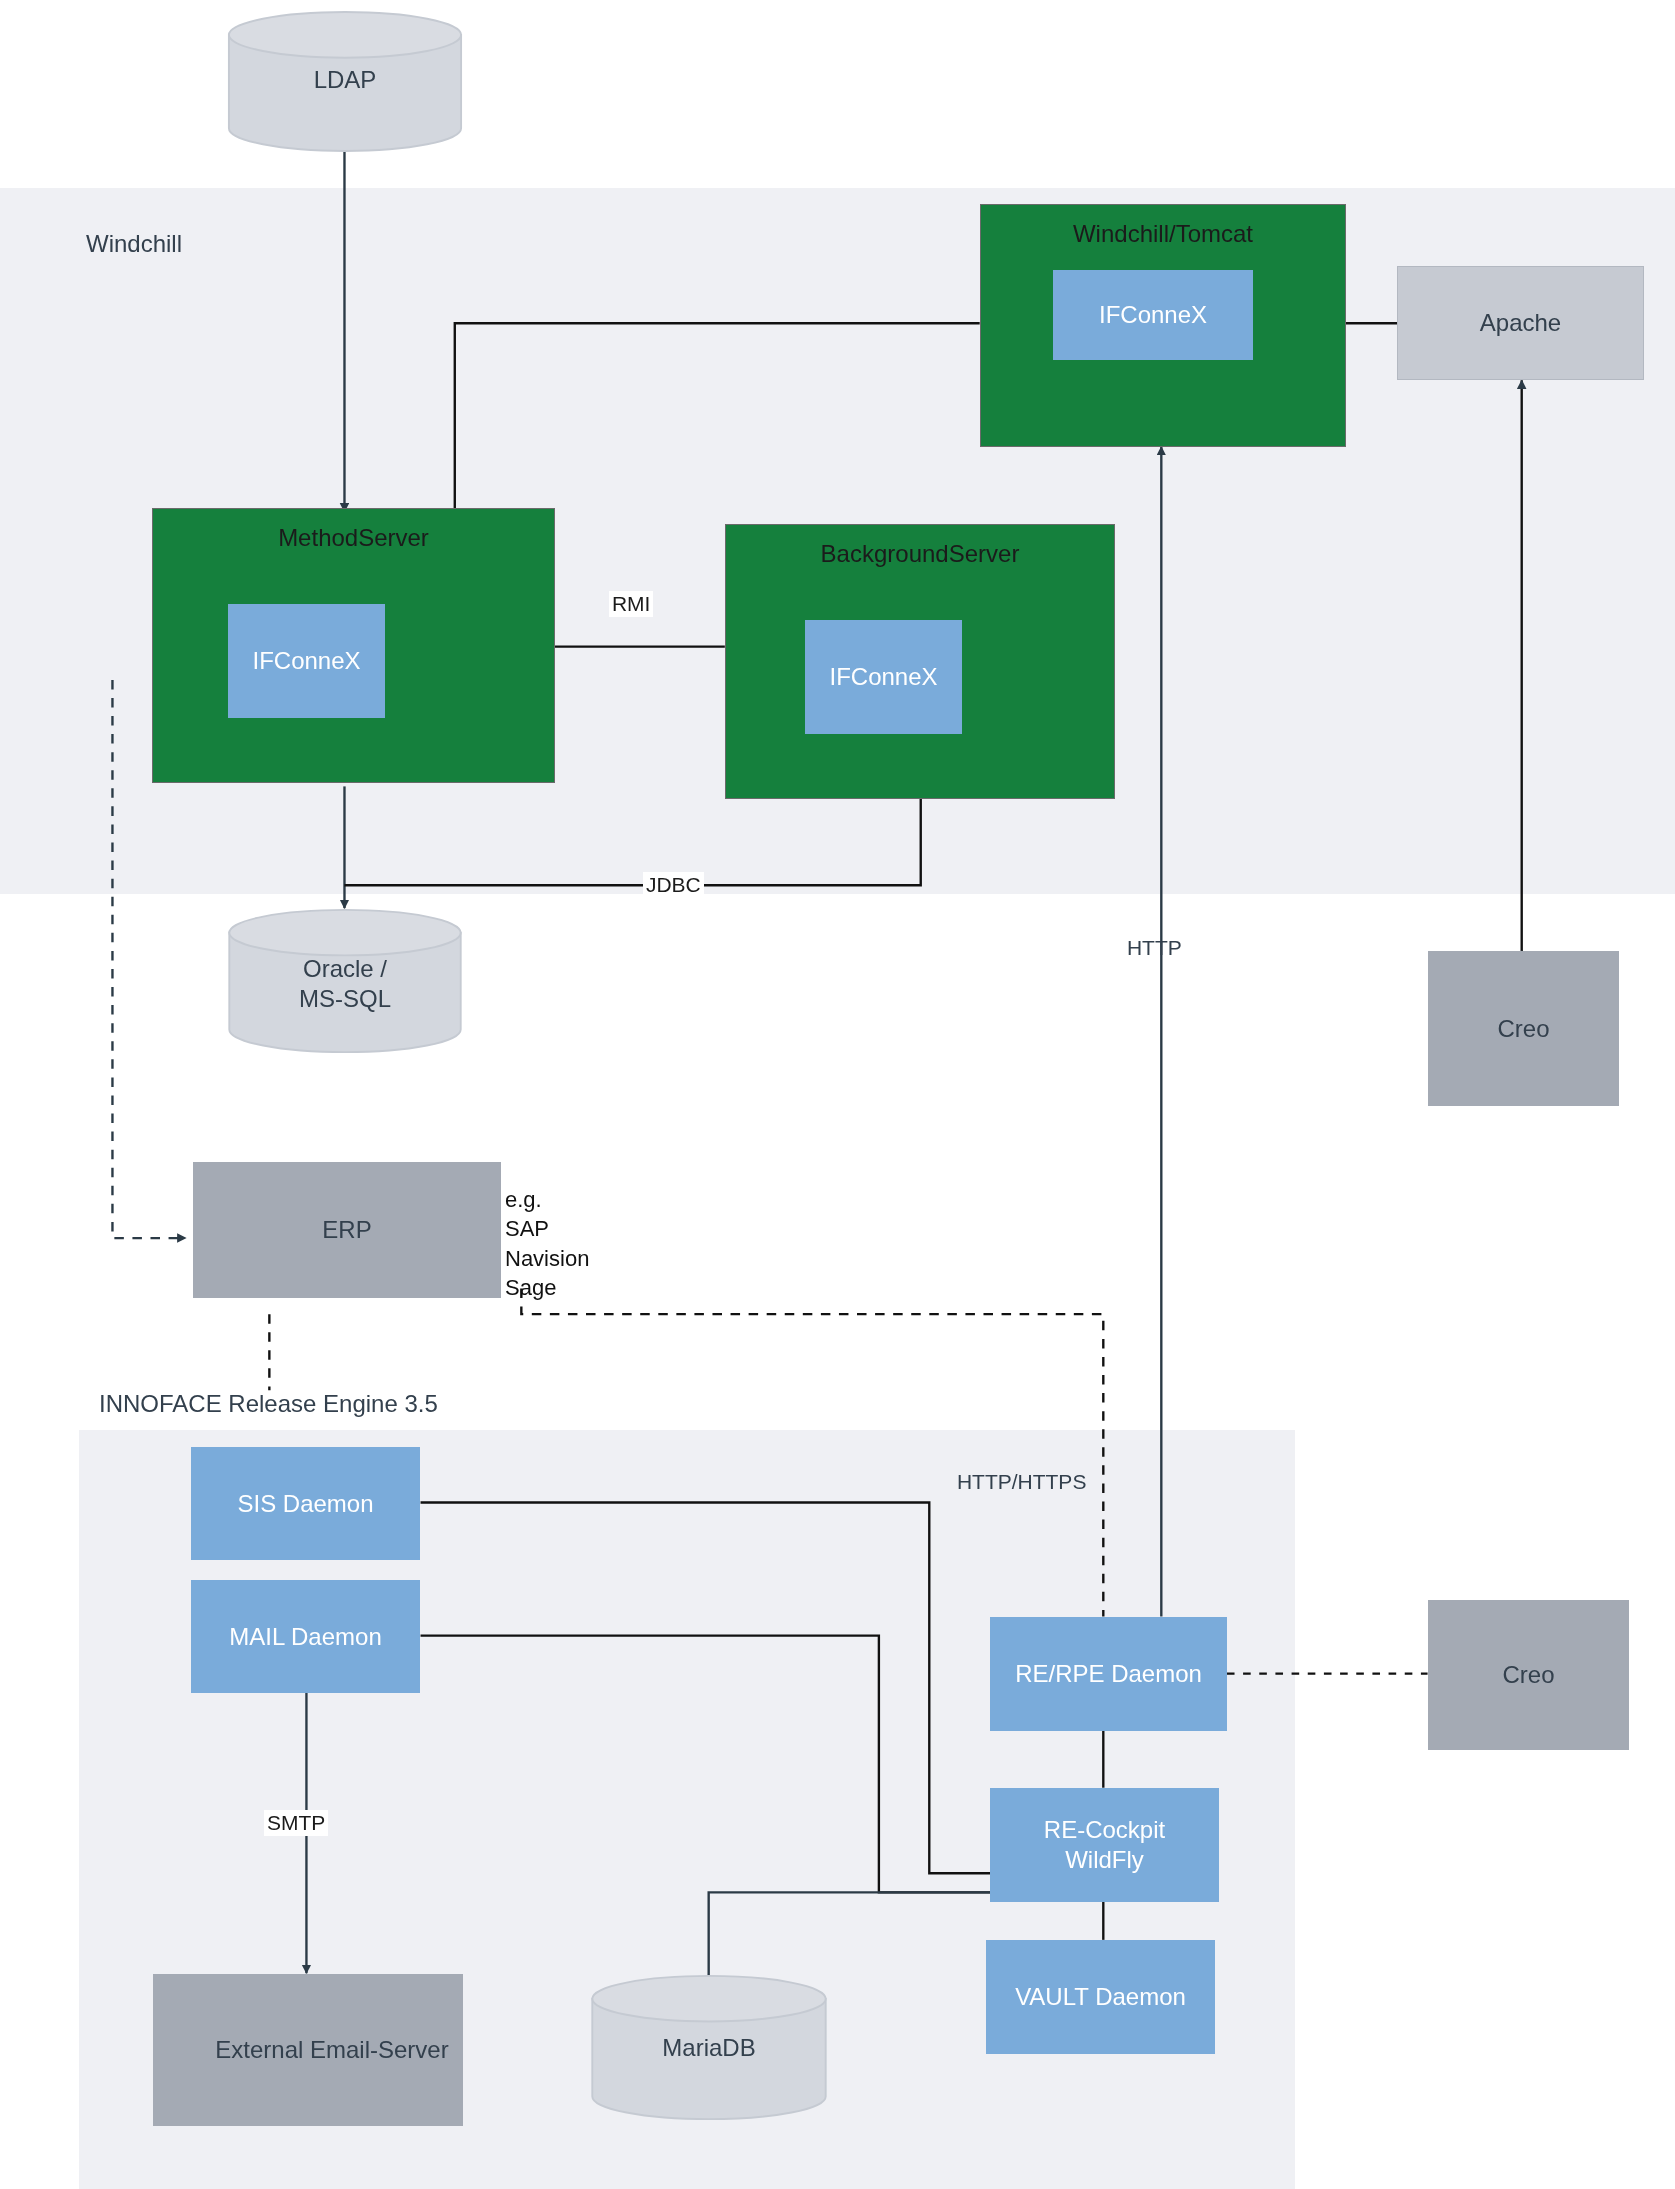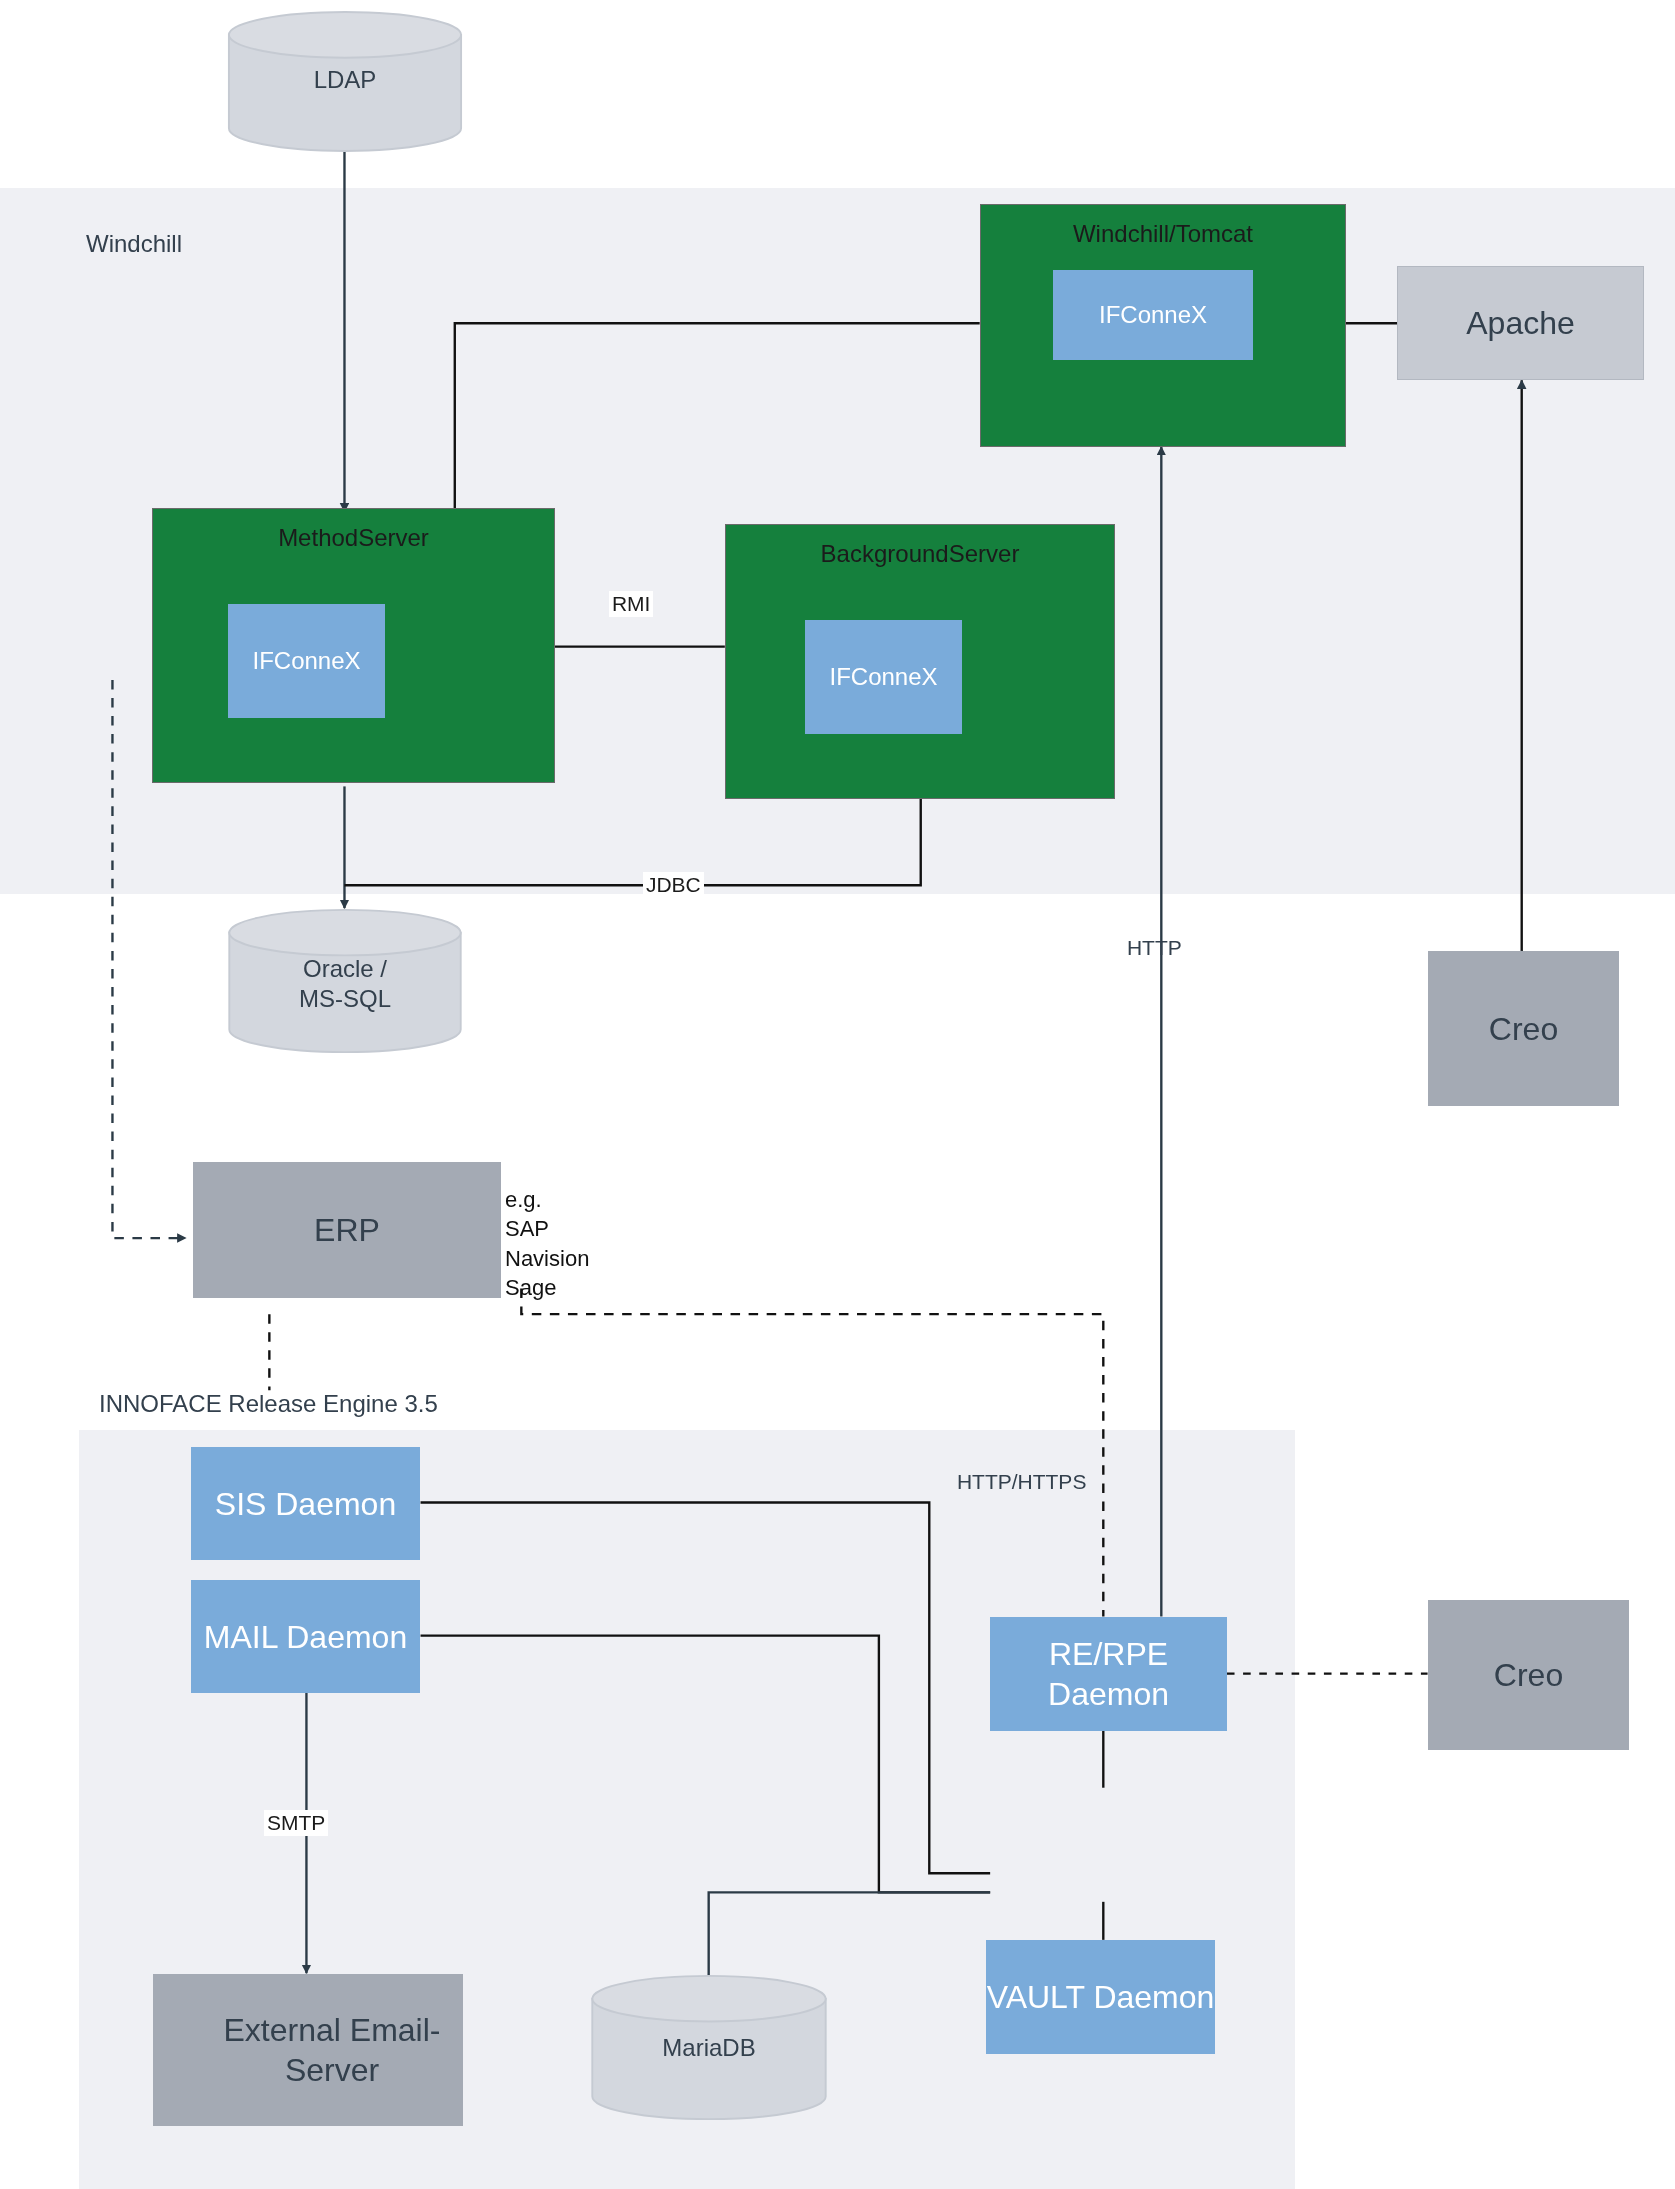--- a/index.html
+++ b/index.html
@@ -33,21 +33,21 @@
     white-space: nowrap;
     line-height: 1.1;
   }
   .node {
     position: absolute;
     display: flex;
     align-items: center;
     justify-content: center;
     text-align: center;
     line-height: 1.25;
-    font-size: 32px;
+    font-size: 24px;
   }
   .node-grey-plain {
     background: #c6cad2;
     border: 1px solid #b3b8c1;
     color: #33404d;
   }
   .node-darkgrey {
     background: #a4aab4;
     color: #33404d;
   }
@@ -220,20 +220,24 @@
   </div>
 
   <div class="node node-blue" style="left:191px; top:1580px; width:229px; height:113px;">
     <span>MAIL Daemon</span>
   </div>
 
   <div class="node node-blue" style="left:990px; top:1617px; width:237px; height:114px;">
     <span>RE/RPE Daemon</span>
   </div>
 
+  <div class="node node-blue" style="left:990px; top:1788px; width:229px; height:114px; flex-direction:column;">
+    <span>RE-Cockpit</span>
+    <span>WildFly</span>
+  </div>
 
   <div class="node node-blue" style="left:986px; top:1940px; width:229px; height:114px;align-items:center;">
     <span>VAULT Daemon</span>
   </div>
 
   <div class="node node-darkgrey" style="left:1428px; top:1600px; width:201px; height:150px;">
     <span>Creo</span>
   </div>
 
   <div class="node node-darkgrey" style="left:153px; top:1974px; width:310px; height:152px;padding-left:48px;">

